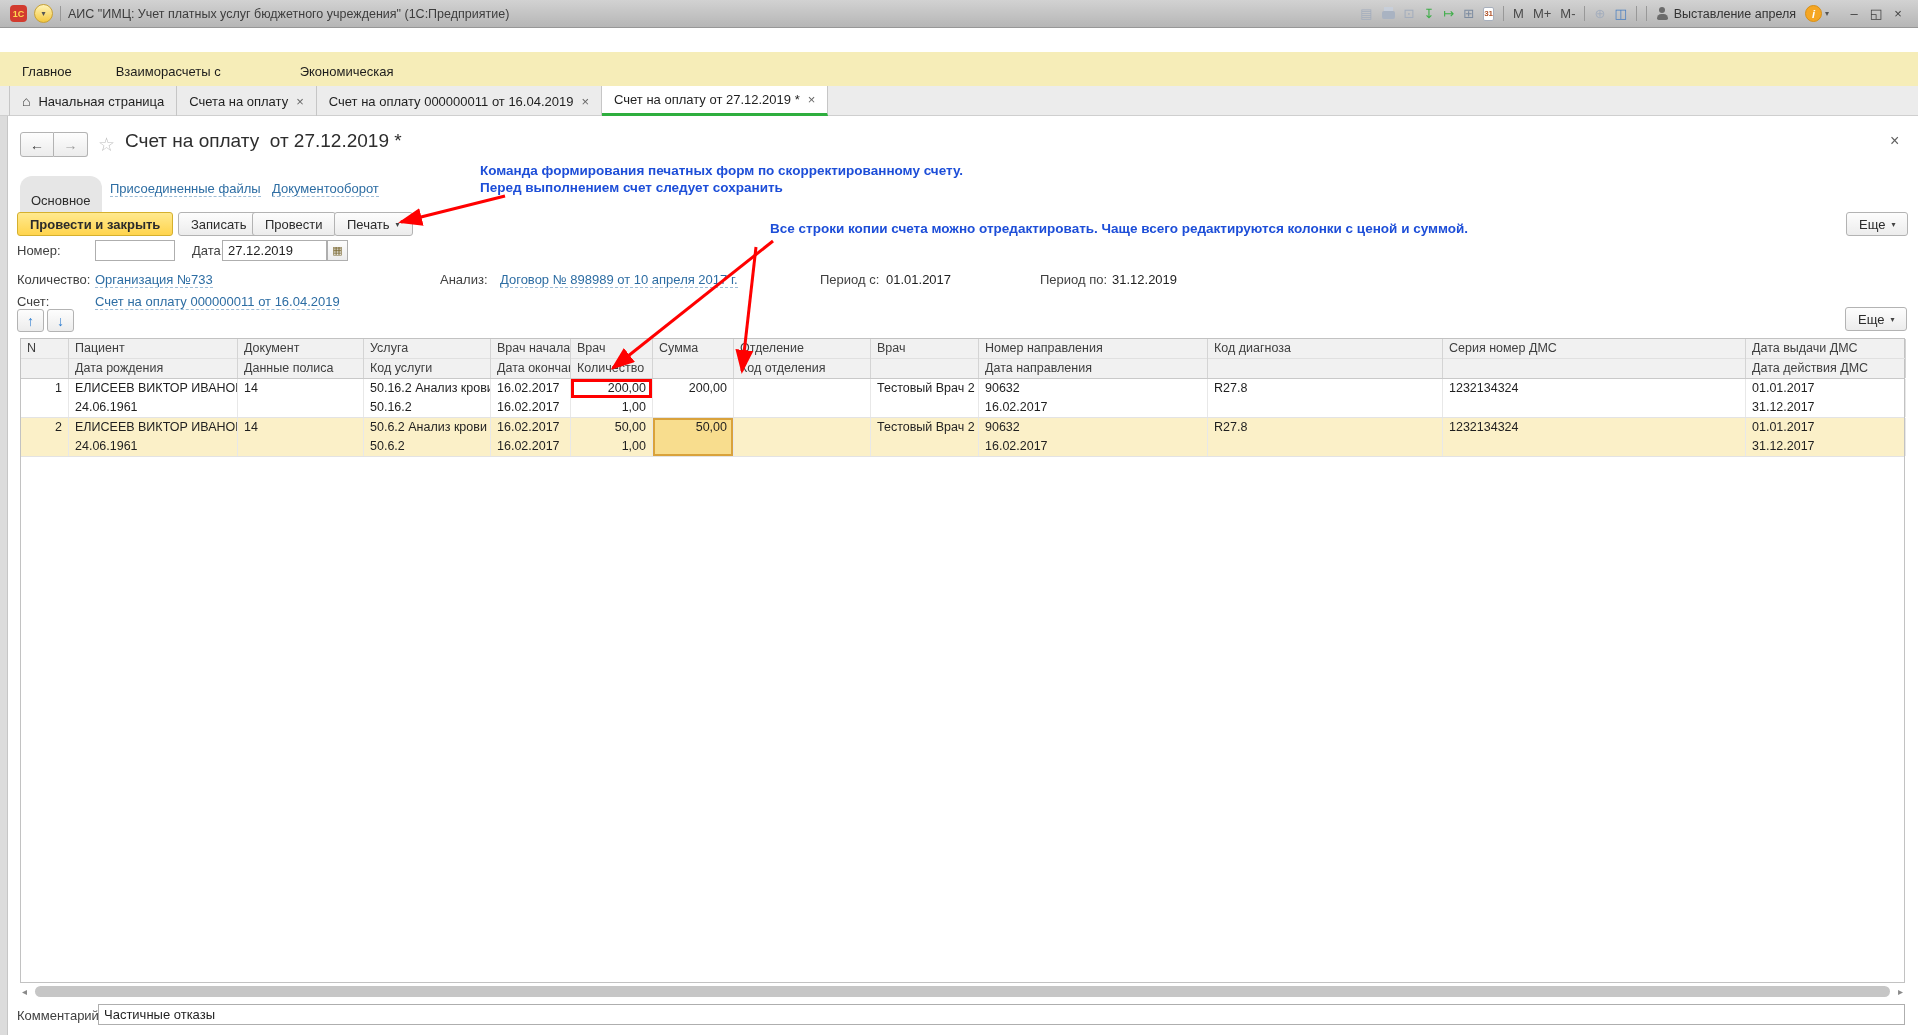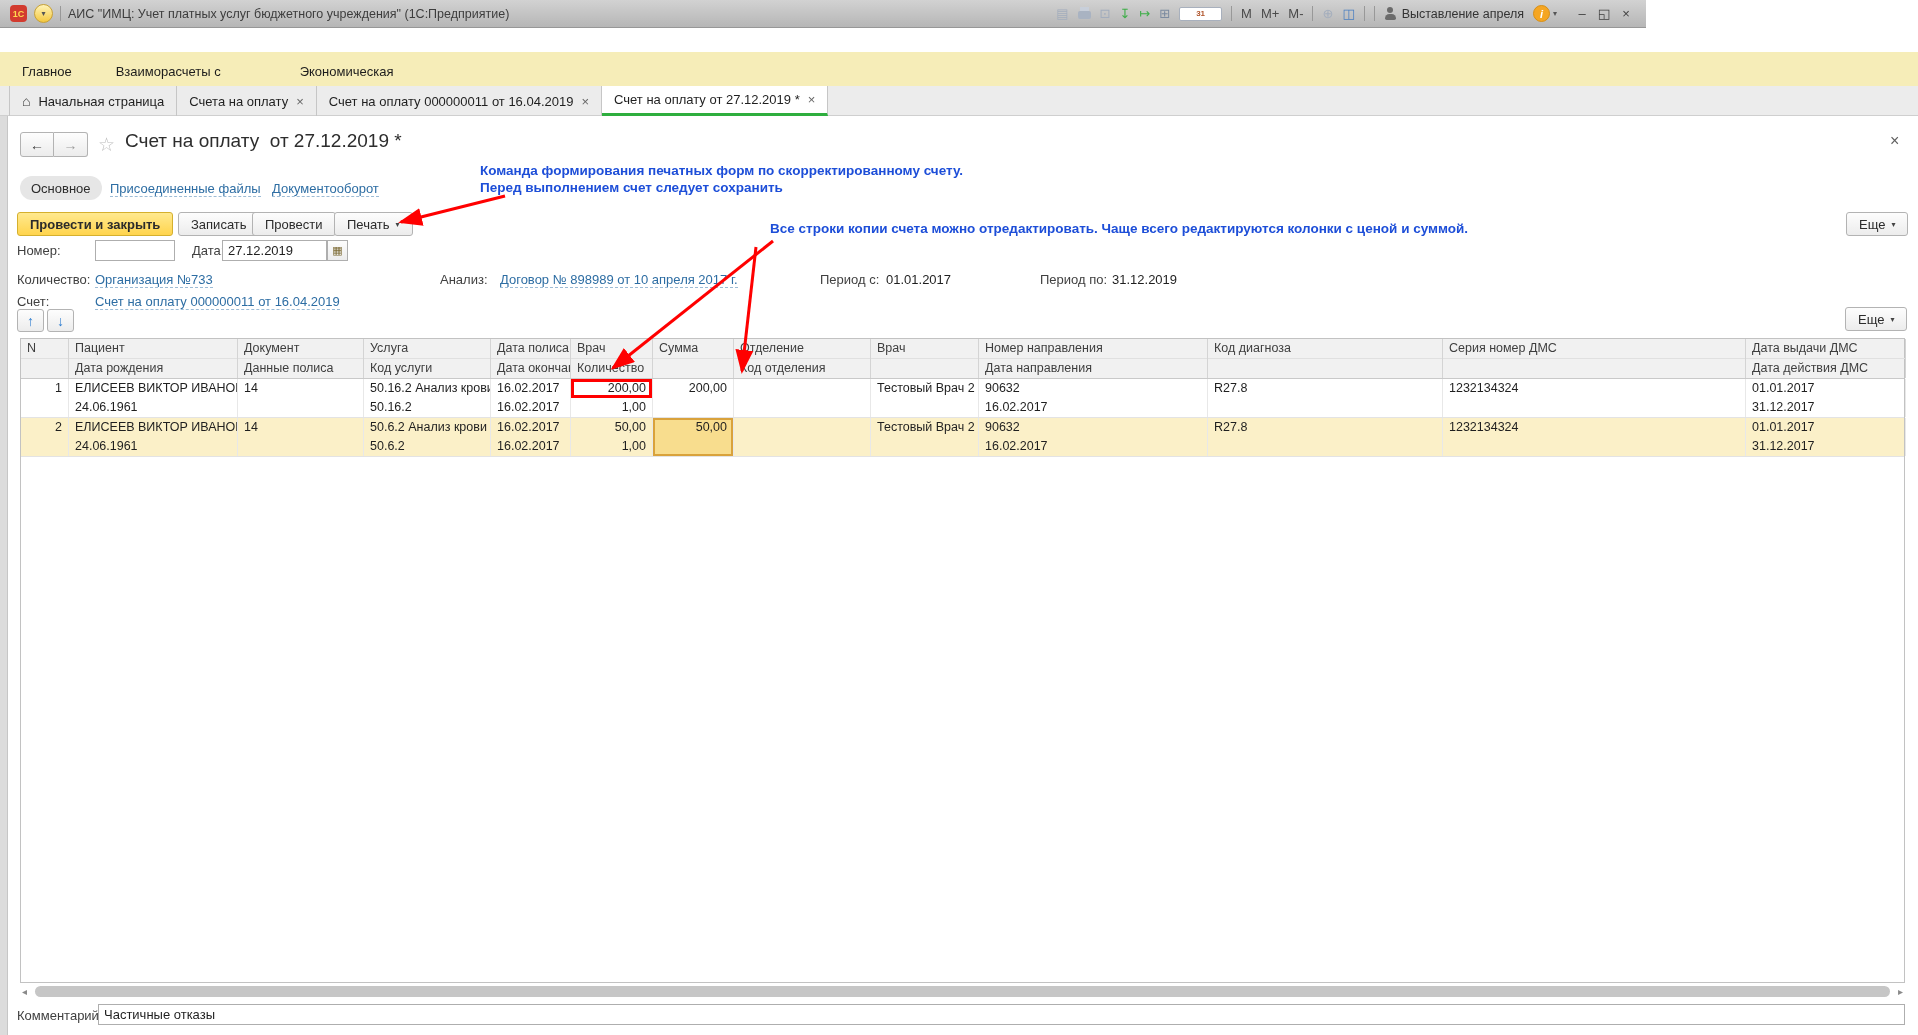--- a/index.html
+++ b/index.html
@@ -2,35 +2,35 @@
 <html><head>
 <meta charset="utf-8">
 <style>
   html,body{margin:0;padding:0;}
   body{
     width:1918px;height:1035px;position:relative;overflow:hidden;
     background:#ffffff;font-family:"Liberation Sans","DejaVu Sans",sans-serif;
     -webkit-font-smoothing:antialiased;
   }
   
-  .titlebar{position:absolute;left:0;top:0;width:1646px;height:28px;box-sizing:border-box;
+  .titlebar{position:absolute;left:0;top:0;width:1918px;height:28px;box-sizing:border-box;
     background:linear-gradient(#d2d2d2,#b6b6b6);border-bottom:1px solid #979797;
     display:flex;align-items:center;padding:0 10px;gap:7px;}
   .app-icon{width:17px;height:17px;border-radius:4px;background:#d23b2f;color:#ffd84d;
     font-size:9px;font-weight:bold;display:flex;align-items:center;justify-content:center;flex:0 0 auto;}
   .menu-btn{width:17px;height:17px;border-radius:50%;background:linear-gradient(#fff3b8,#f4c83e);
     border:1px solid #c9a133;display:flex;align-items:center;justify-content:center;
     font-size:8px;color:#6d5200;flex:0 0 auto;}
   .tb-sep{width:1px;height:15px;background:#989898;flex:0 0 auto;}
   .win-title{font-size:12.5px;color:#3d3d3d;white-space:nowrap;}
   .tb-right{margin-left:auto;display:flex;align-items:center;gap:9px;}
   #tbIcons{display:flex;align-items:center;gap:9px;}
   .tb-ic{font-size:13px;line-height:1;}
   .tb-ic.boxed{font-size:8px;font-weight:bold;border:1px solid #a8b0bd;background:#fff;
-    padding:2px 16px;border-radius:2px;line-height:1;}
+    padding:2px 0;border-radius:2px;line-height:1;}
   .printer-shape{width:13px;height:8px;background:#a9b3c2;border-radius:2px;position:relative;display:inline-block;margin-top:3px;}
   .printer-shape::before{content:'';position:absolute;left:2px;top:-4px;width:9px;height:4px;background:#c8cfda;}
   .user-chip{display:flex;align-items:center;gap:5px;font-size:12.5px;color:#333;}
   .person-icon{position:relative;width:13px;height:13px;display:inline-block;}
   .person-icon::before{content:'';position:absolute;left:3.5px;top:0;width:6px;height:6px;border-radius:50%;background:#6b6b6b;}
   .person-icon::after{content:'';position:absolute;left:1px;top:7px;width:11px;height:6px;border-radius:5px 5px 2px 2px;background:#6b6b6b;}
   .info-btn{display:flex;align-items:center;gap:3px;}
   .info-circle{width:15px;height:15px;border-radius:50%;background:#f5a623;color:#fff;font-weight:bold;
     font-style:italic;font-size:11px;display:inline-flex;align-items:center;justify-content:center;border:1px solid #d88f15;}
   .caret{font-size:8px;color:#555;}
@@ -56,21 +56,21 @@
   
   .nav-arrows{position:absolute;left:20px;top:132px;display:flex;}
   .na{width:34px;height:25px;box-sizing:border-box;border:1px solid #b3b3b3;background:linear-gradient(#fdfdfd,#ececec);
     display:flex;align-items:center;justify-content:center;font-size:14px;}
   .na.back{border-radius:3px 0 0 3px;color:#3e3e3e;}
   .na.fwd{border-radius:0 3px 3px 0;border-left:none;color:#9a9a9a;}
   .star{position:absolute;left:98px;top:133px;font-size:19px;color:#bdbdbd;}
   .form-title{position:absolute;left:125px;top:130px;font-size:19px;color:#2d2d2d;white-space:pre;}
   .form-close{position:absolute;left:1890px;top:132px;font-size:16px;color:#5f5f5f;}
   .nav-pill{position:absolute;left:20px;top:176px;height:24px;background:#e6e6e6;border-radius:12px;
-    padding:0 11px;display:flex;align-items:center;font-size:13px;color:#2c2c2c;}
+    padding:12px 11px;display:flex;align-items:center;font-size:13px;color:#2c2c2c;}
   .nav-link{position:absolute;top:181px;font-size:13px;color:#2d6da3;border-bottom:1px dashed #9dbcd6;cursor:pointer;}
   #navFiles{left:110px;}  #navDoc{left:272px;}
   
   .btn{position:absolute;height:24px;display:inline-flex;align-items:center;gap:6px;padding:0 12px;
     background:linear-gradient(#fdfdfd,#ececec);border:1px solid #b3b3b3;border-radius:3px;
     font-size:13px;color:#2b2b2b;box-sizing:border-box;white-space:nowrap;}
   .btn .caret{font-size:8px;color:#444;}
   .btn-primary{background:linear-gradient(#ffe98f,#ffd44d);border-color:#d5b02e;font-weight:bold;}
   #btnPostClose{left:17px;top:212px;}
   #btnWrite{left:178px;top:212px;}
@@ -259,21 +259,21 @@
       </div>
       <div class="th">
         <div class="th-l">Документ</div>
         <div class="th-l th-b">Данные  полиса</div>
       </div>
       <div class="th">
         <div class="th-l">Услуга</div>
         <div class="th-l th-b">Код услуги</div>
       </div>
       <div class="th">
-        <div class="th-l">Дата полиса</div>
+        <div class="th-l">Врач начала</div>
         <div class="th-l th-b">Дата окончания</div>
       </div>
       <div class="th">
         <div class="th-l">Врач</div>
         <div class="th-l th-b">Количество</div>
       </div>
       <div class="th">
         <div class="th-l">Сумма</div>
         <div class="th-l th-b"></div>
       </div>

